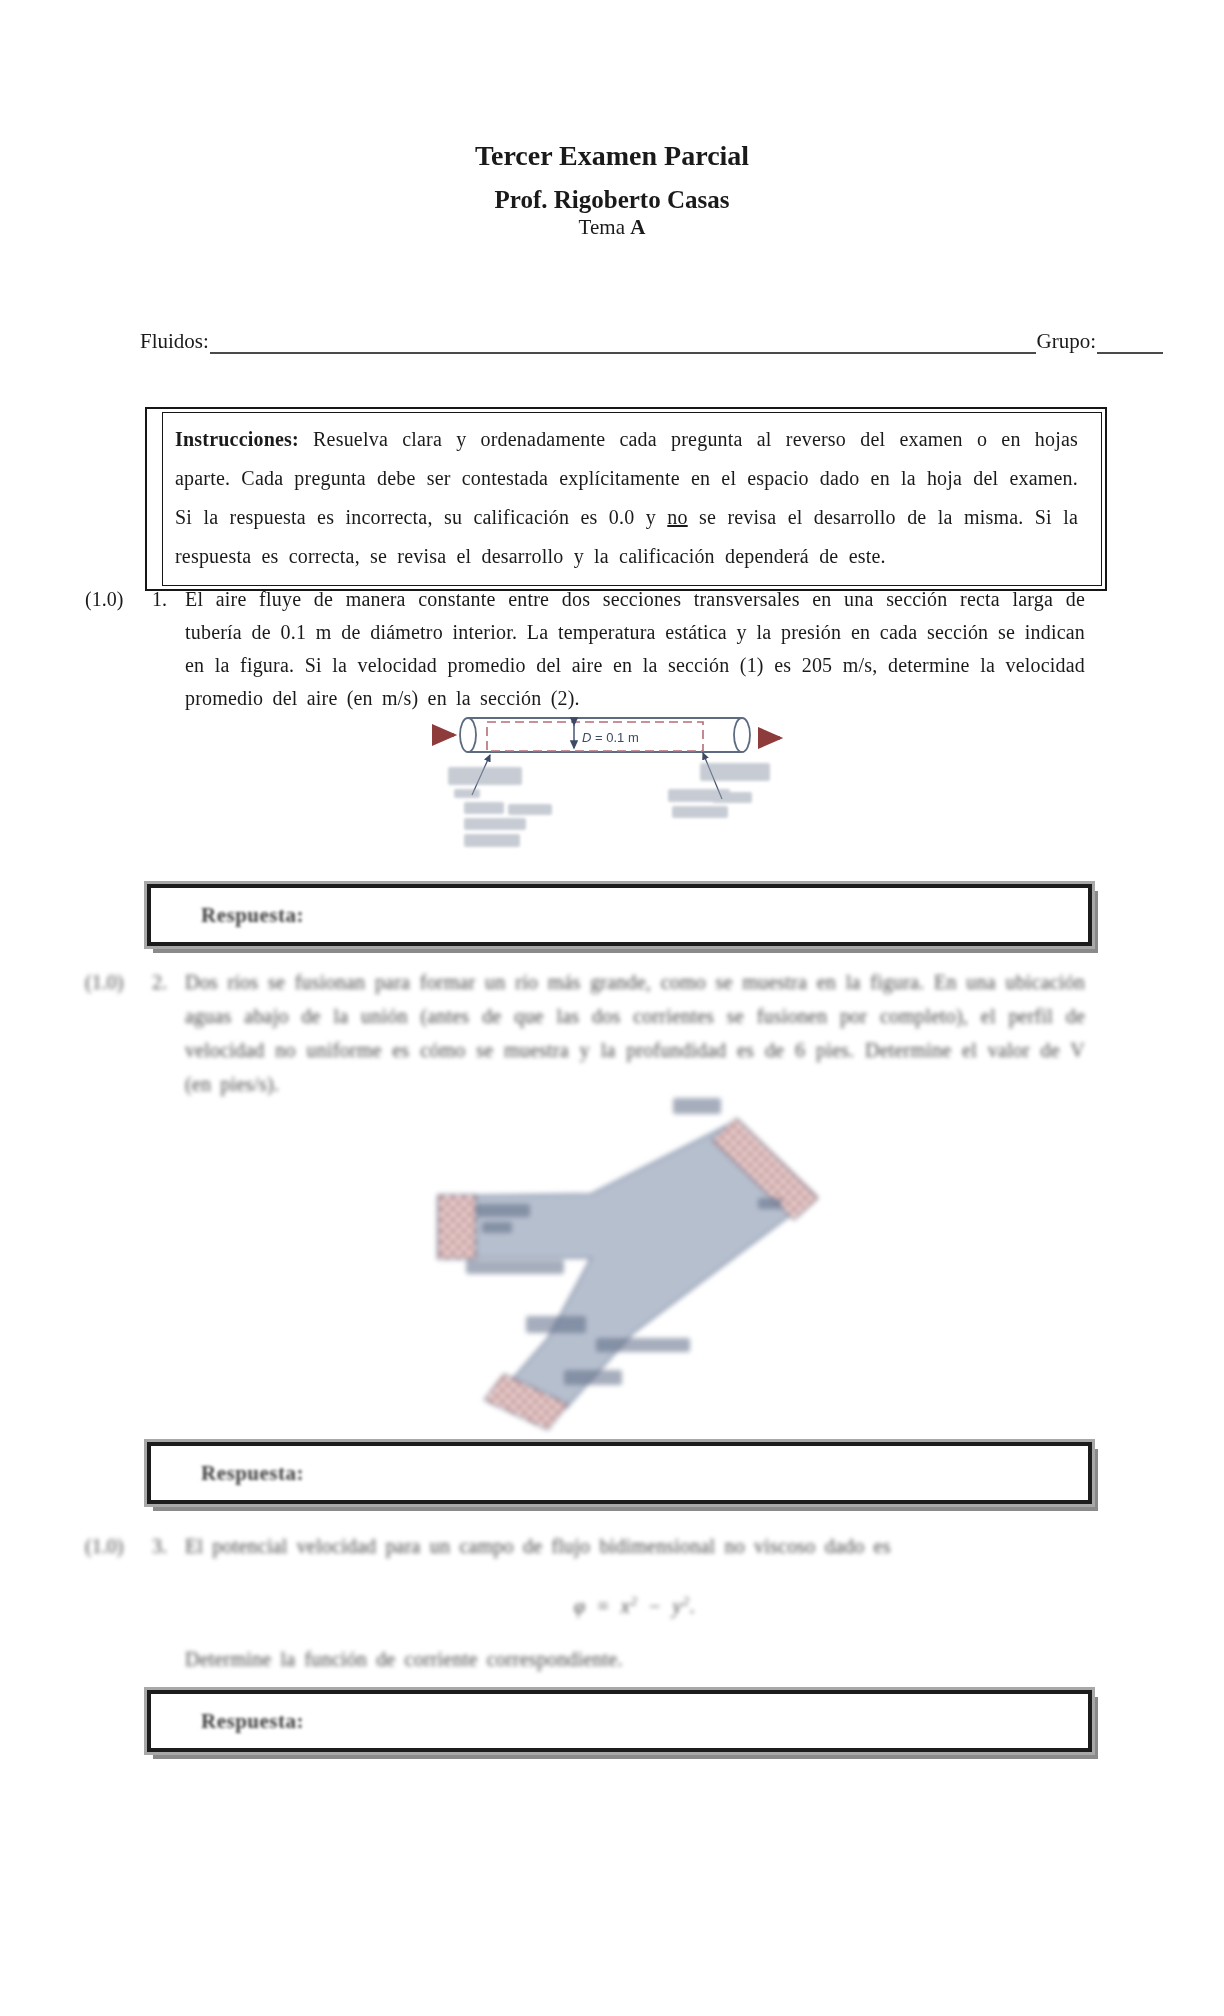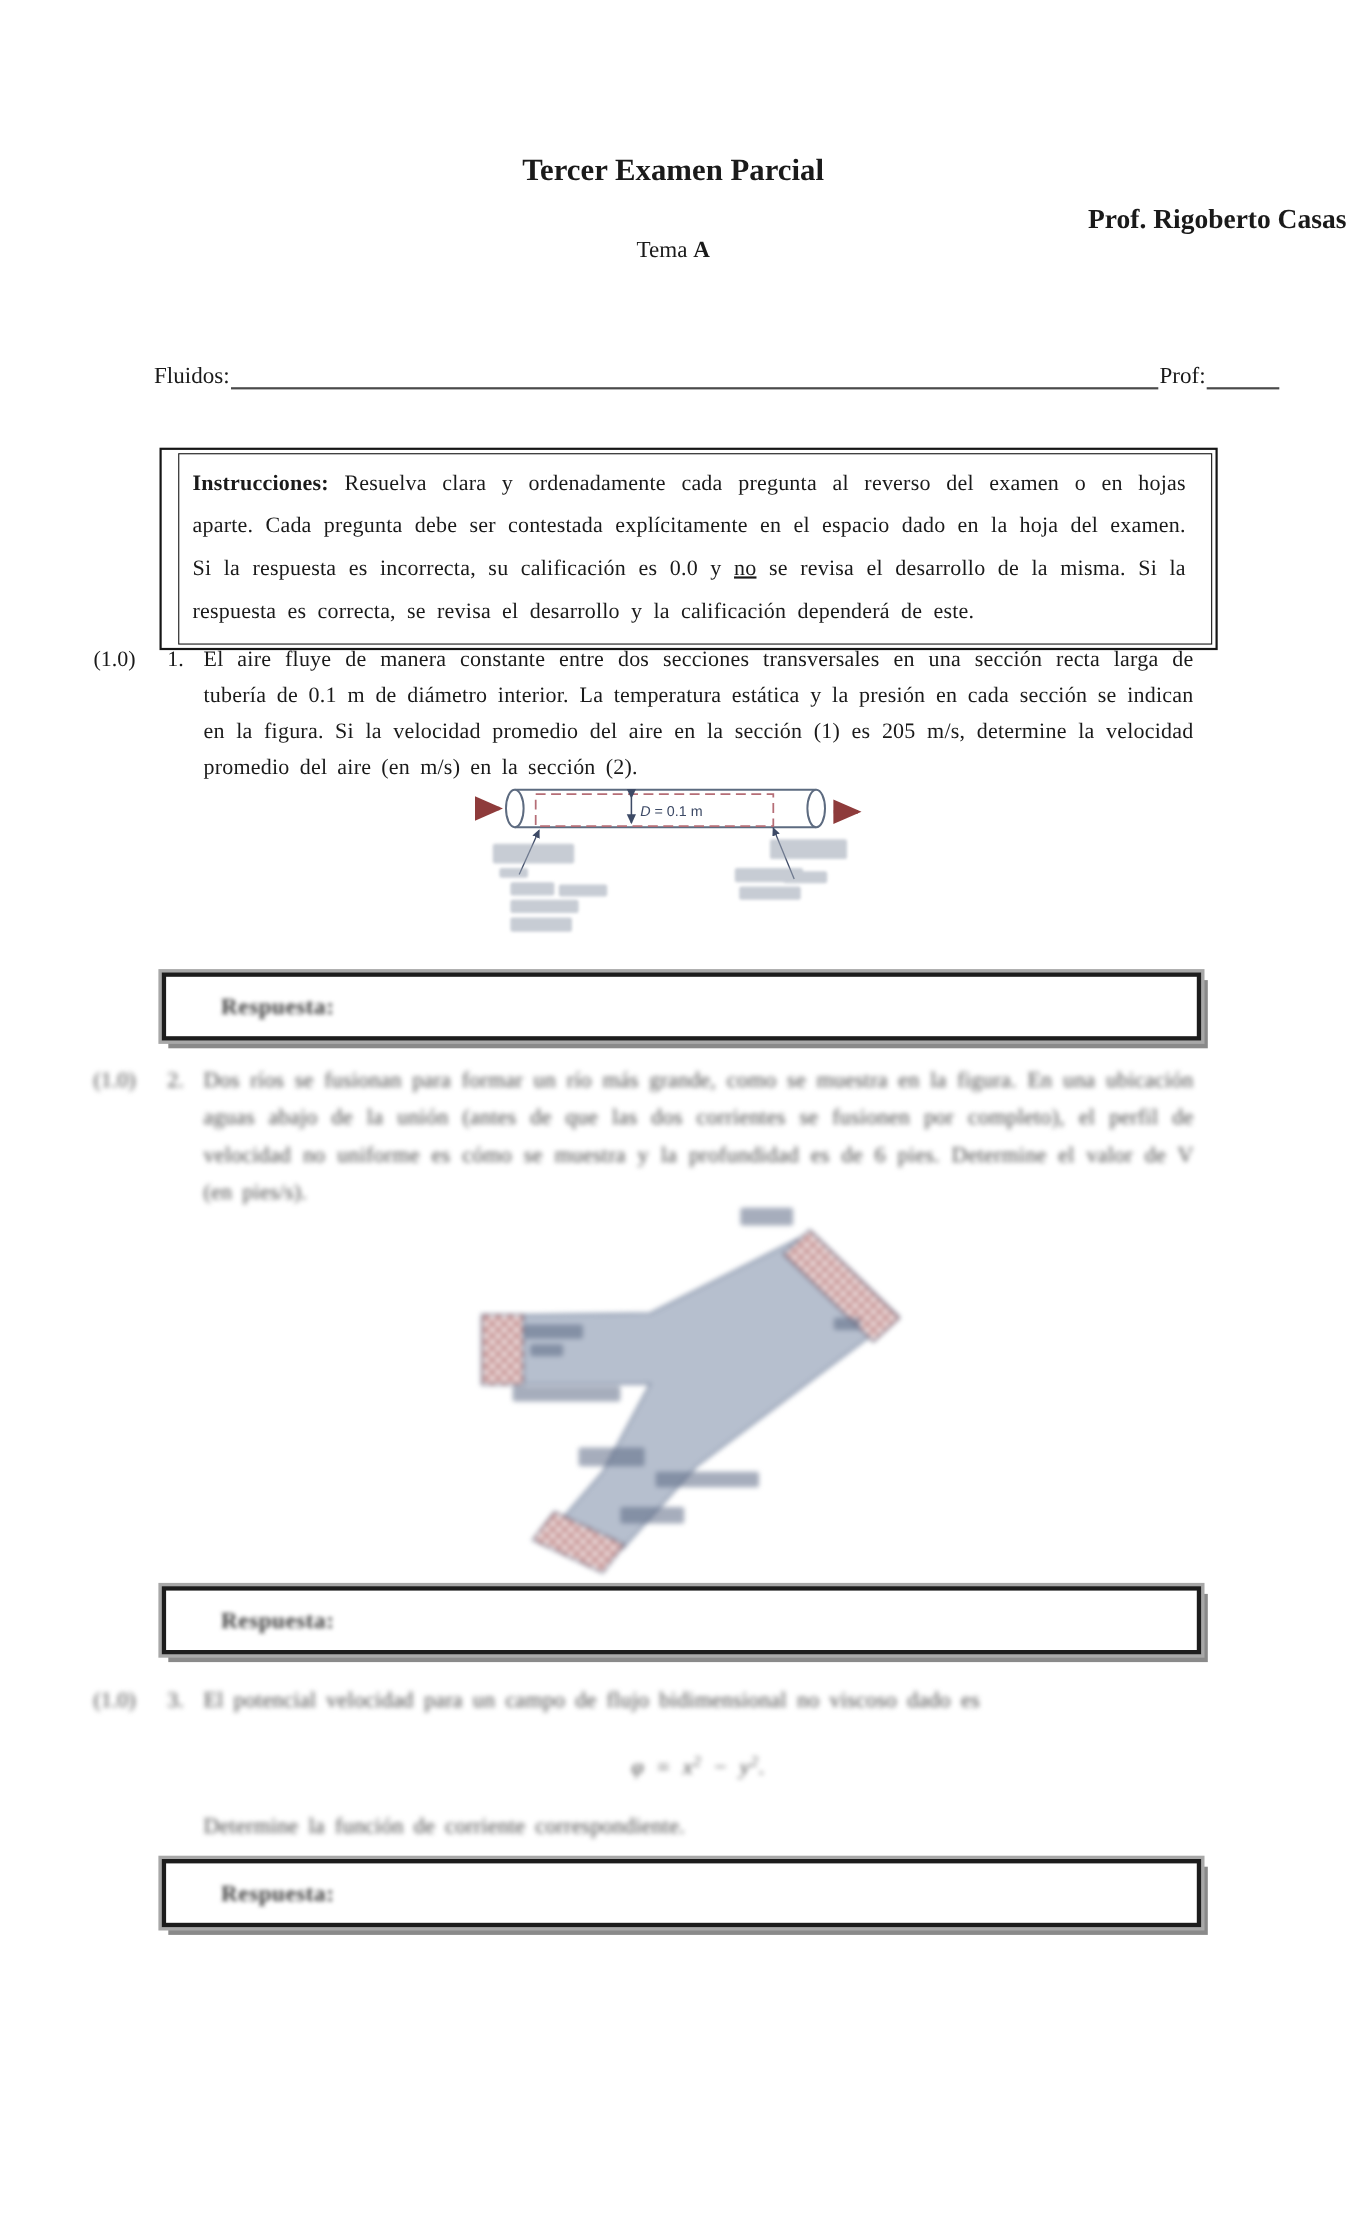--- a/index.html
+++ b/index.html
@@ -3,21 +3,21 @@
 <meta charset="utf-8">
 <style>
   html,body{margin:0;padding:0;background:#ffffff;}
   .page{
     position:relative;width:1224px;height:2016px;background:#ffffff;
     font-family:"Liberation Serif","DejaVu Serif",serif;color:#1a1a1a;overflow:hidden;border-radius:12px;
   }
   
   .header{position:absolute;top:138px;left:0;width:1224px;text-align:center;}
   .title-line{font-size:28px;font-weight:bold;line-height:36px;}
-  .prof-line{font-size:25px;font-weight:bold;line-height:28px;margin-top:12px;text-align:right;}
+  .prof-line{font-size:25px;font-weight:bold;line-height:28px;margin-top:12px;}
   .date-line{font-size:21px;line-height:26px;margin-top:2px;}
   .tema-line{font-size:21px;line-height:26px;}
   .tema-line b{font-weight:bold;}
   
   .name-row{position:absolute;top:328px;left:140px;width:1024px;display:flex;align-items:flex-end;font-size:21px;line-height:26px;}
   .fill-line{flex:1;border-bottom:2px solid #4a4a4a;height:24px;margin:0 1px;}
   .fill-line.short{flex:none;width:66px;}
   
   .instructions-outer{position:absolute;top:407px;left:145px;width:962px;box-sizing:border-box;
     border:2px solid #161616;padding:3px;background:#fff;}
@@ -50,21 +50,21 @@
 
   <div class="header">
     <div class="title-line">Tercer Examen Parcial</div>
     <div class="prof-line">Prof. Rigoberto Casas</div>
     <div class="tema-line"><span>Tema </span><b>A</b></div>
   </div>
 
   <div class="name-row">
     <span>Fluidos:</span>
     <span class="fill-line"></span>
-    <span>Prof:</span>
+    <span>Grupo:</span>
     <span class="fill-line short"></span>
   </div>
 
   <div class="instructions-outer">
     <div class="instructions-inner">
       <span class="lead">Instrucciones:</span><span> Resuelva clara y ordenadamente cada pregunta al reverso del examen o en hojas aparte. Cada pregunta debe ser contestada explícitamente en el espacio dado en la hoja del examen. Si la respuesta es incorrecta, su calificación es 0.0 y </span><span class="uword">no</span><span> se revisa el desarrollo de la misma. Si la respuesta es correcta, se revisa el desarrollo y la calificación dependerá de este.</span>
     </div>
   </div>
 
   <div class="problem" style="top:583px;">

